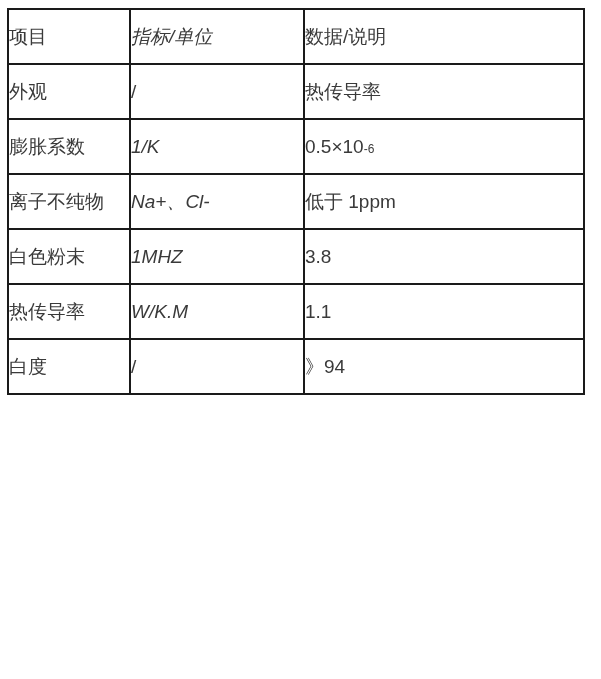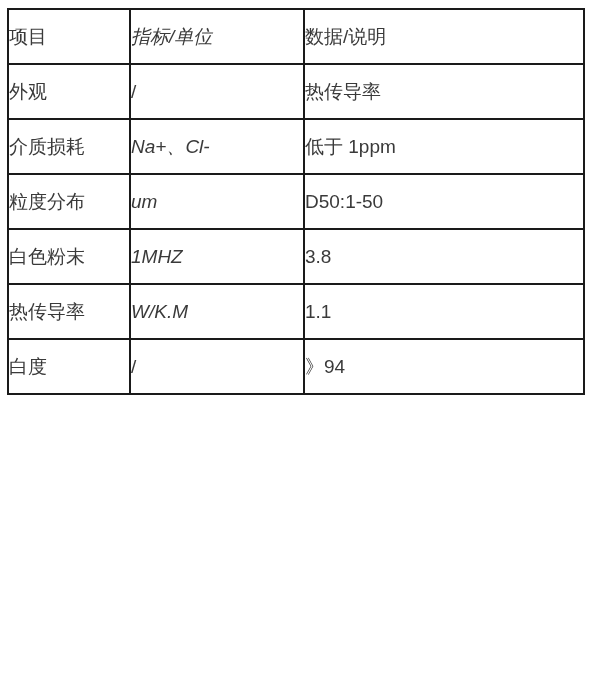--- a/index.html
+++ b/index.html
@@ -76,33 +76,33 @@
       </tr>
 
       <tr>
         <td class="pad-item">外观</td>
         <td class="pad-flush">/</td>
         <td class="pad-val">热传导率</td>
       </tr>
 
 
 
+      <tr>
+        <td class="pad-item">膨胀系数</td>
+        <td class="pad-unit">1/K</td>
+        <td class="pad-val"><span>0.5×10</span><span class="sm">-6</span></td>
+      </tr>
 
 
       <tr>
-        <td class="pad-item">介质损耗</td>
+        <td class="pad-item">离子不纯物</td>
         <td class="pad-unit">Na+、Cl-</td>
         <td class="pad-val">低于 1ppm</td>
       </tr>
 
-      <tr>
-        <td class="pad-item">粒度分布</td>
-        <td class="pad-unit">um</td>
-        <td class="pad-val">D50:1-50</td>
-      </tr>
 
       <tr>
         <td class="pad-item">白色粉末</td>
         <td class="pad-unit">1MHZ</td>
         <td class="pad-val">3.8</td>
       </tr>
 
 
       <tr>
         <td class="pad-item">热传导率</td>

